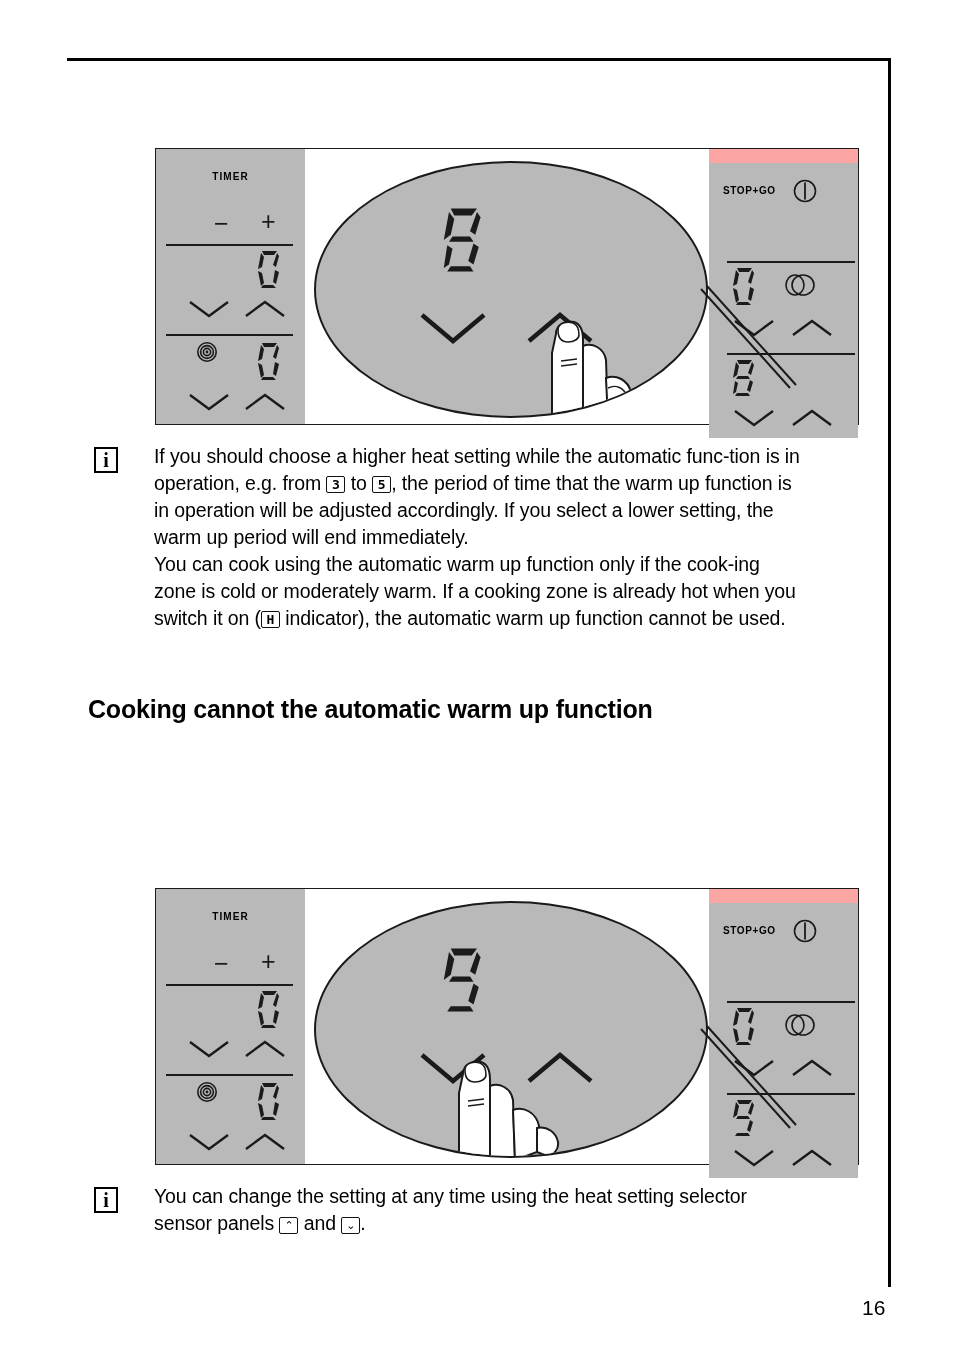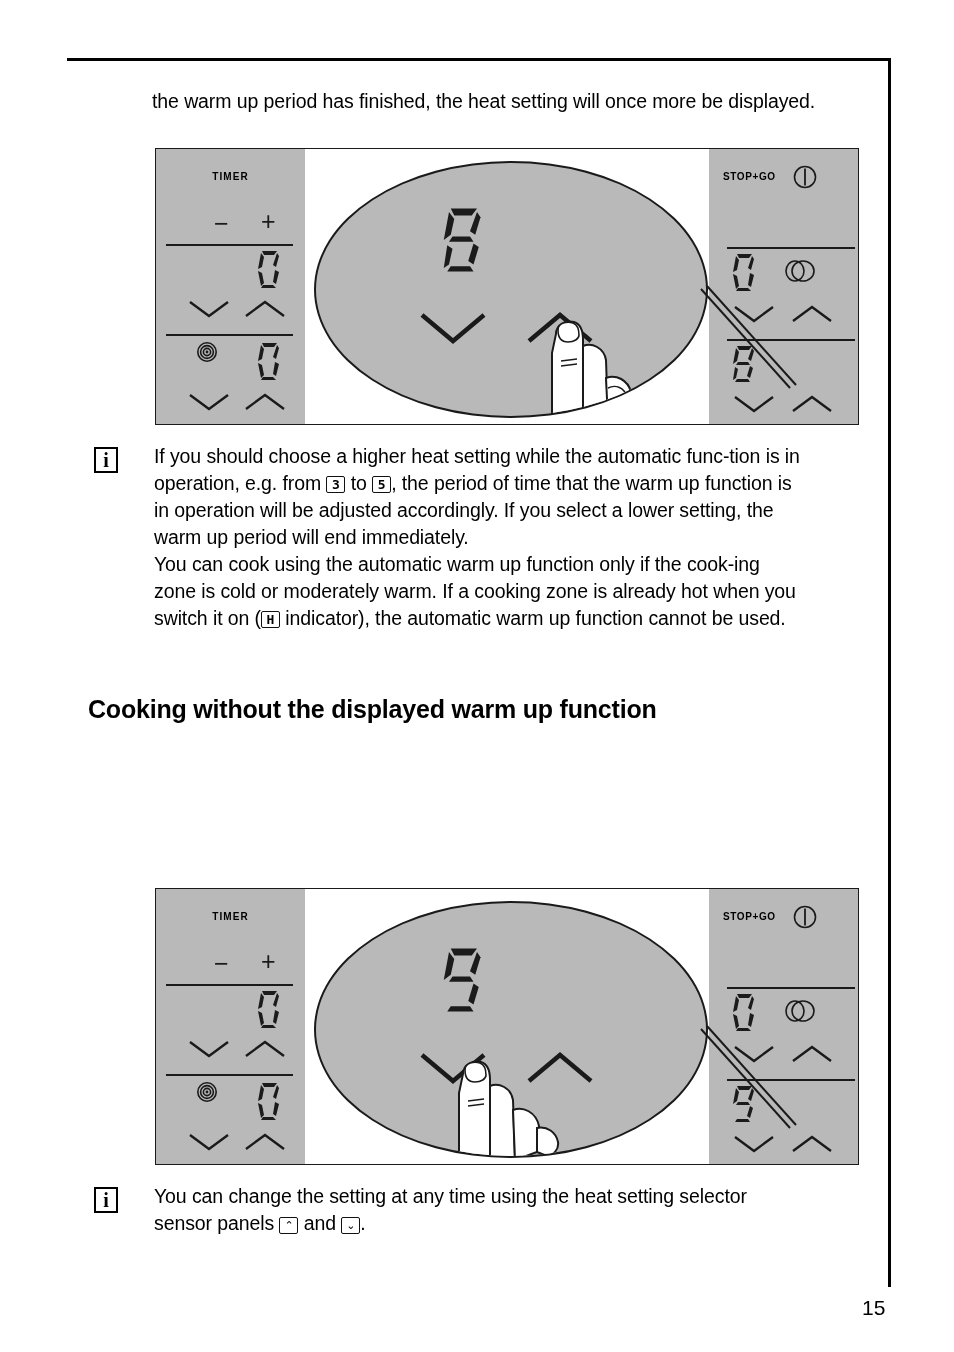--- a/index.html
+++ b/index.html
@@ -31,21 +31,21 @@
   
   .fig{position:absolute;border:1.5px solid #1a1a1a;background:#fca5a5;box-sizing:border-box;padding-left:8px;}
   .fig1{left:155px;top:148px;width:704px;height:277px;}
   .fig2{left:155px;top:888px;width:704px;height:277px;}
 
   .panel-left{
     position:absolute;left:0;top:0;width:149px;height:100%;
     background:#b9b9b9;
   }
   .panel-right{
-    position:absolute;right:0;top:0;width:149px;height:100%;
+    position:absolute;right:0;top:14px;width:149px;height:100%;
     background:#b9b9b9;
   }
   .panel-mid{
     position:absolute;left:149px;right:149px;top:0;bottom:0;background:#ffffff;
   }
 
   .timer-label{
     position:absolute;left:0;top:22px;width:149px;text-align:center;
     font-size:10px;font-weight:bold;letter-spacing:1.1px;
   }
@@ -143,21 +143,20 @@
   }
 </style>
 </head>
 <body>
 
 <div class="page">
 
   <div class="rule-top"></div>
   <div class="rule-right"></div>
 
-  <div class="intro">the warm up period has finished, the heat setting will once more be displayed.</div>
 
   <div class="fig fig1">
     <div class="panel-mid"></div>
 
     <div class="panel-left">
       <div class="timer-label">TIMER</div>
 
       <div class="plusminus" style="left:58px;top:62px;">−</div>
       <div class="plusminus" style="left:105px;top:60px;">+</div>
 
@@ -335,21 +334,21 @@
       <line x1="5" y1="5" x2="94" y2="104" stroke="#1a1a1a" stroke-width="2"></line>
       <line x1="11" y1="2" x2="100" y2="101" stroke="#1a1a1a" stroke-width="2"></line>
     </svg>
   </div>
 
   <div class="note note1">
     <div class="ibox">i</div>
     <div class="ntext">If you should choose a higher heat setting while the automatic func‑tion is in operation, e.g. from <span class="key">3</span> to <span class="key">5</span>, the period of time that the warm up function is in operation will be adjusted accordingly. If you select a lower setting, the warm up period will end immediately.<br>You can cook using the automatic warm up function only if the cook‑ing zone is cold or moderately warm. If a cooking zone is already hot when you switch it on (<span class="key">H</span> indicator), the automatic warm up function cannot be used.</div>
   </div>
 
-  <h2 class="heading">Cooking without the displayed warm up function</h2>
+  <h2 class="heading">Cooking cannot the automatic warm up function</h2>
 
 
 
   <div class="fig fig2">
     <div class="panel-mid"></div>
 
     <div class="panel-left">
       <div class="timer-label">TIMER</div>
 
       <div class="plusminus" style="left:58px;top:62px;">−</div>
@@ -526,15 +525,15 @@
       <line x1="5" y1="5" x2="94" y2="104" stroke="#1a1a1a" stroke-width="2"></line>
       <line x1="11" y1="2" x2="100" y2="101" stroke="#1a1a1a" stroke-width="2"></line>
     </svg>
   </div>
 
   <div class="note note2">
     <div class="ibox">i</div>
     <div class="ntext">You can change the setting at any time using the heat setting selector sensor panels <span class="key arrow">⌃</span> and <span class="key arrow">⌄</span>.</div>
   </div>
 
-  <div class="pageno">15</div>
+  <div class="pageno">16</div>
 
 </div>
 
 </body></html>

